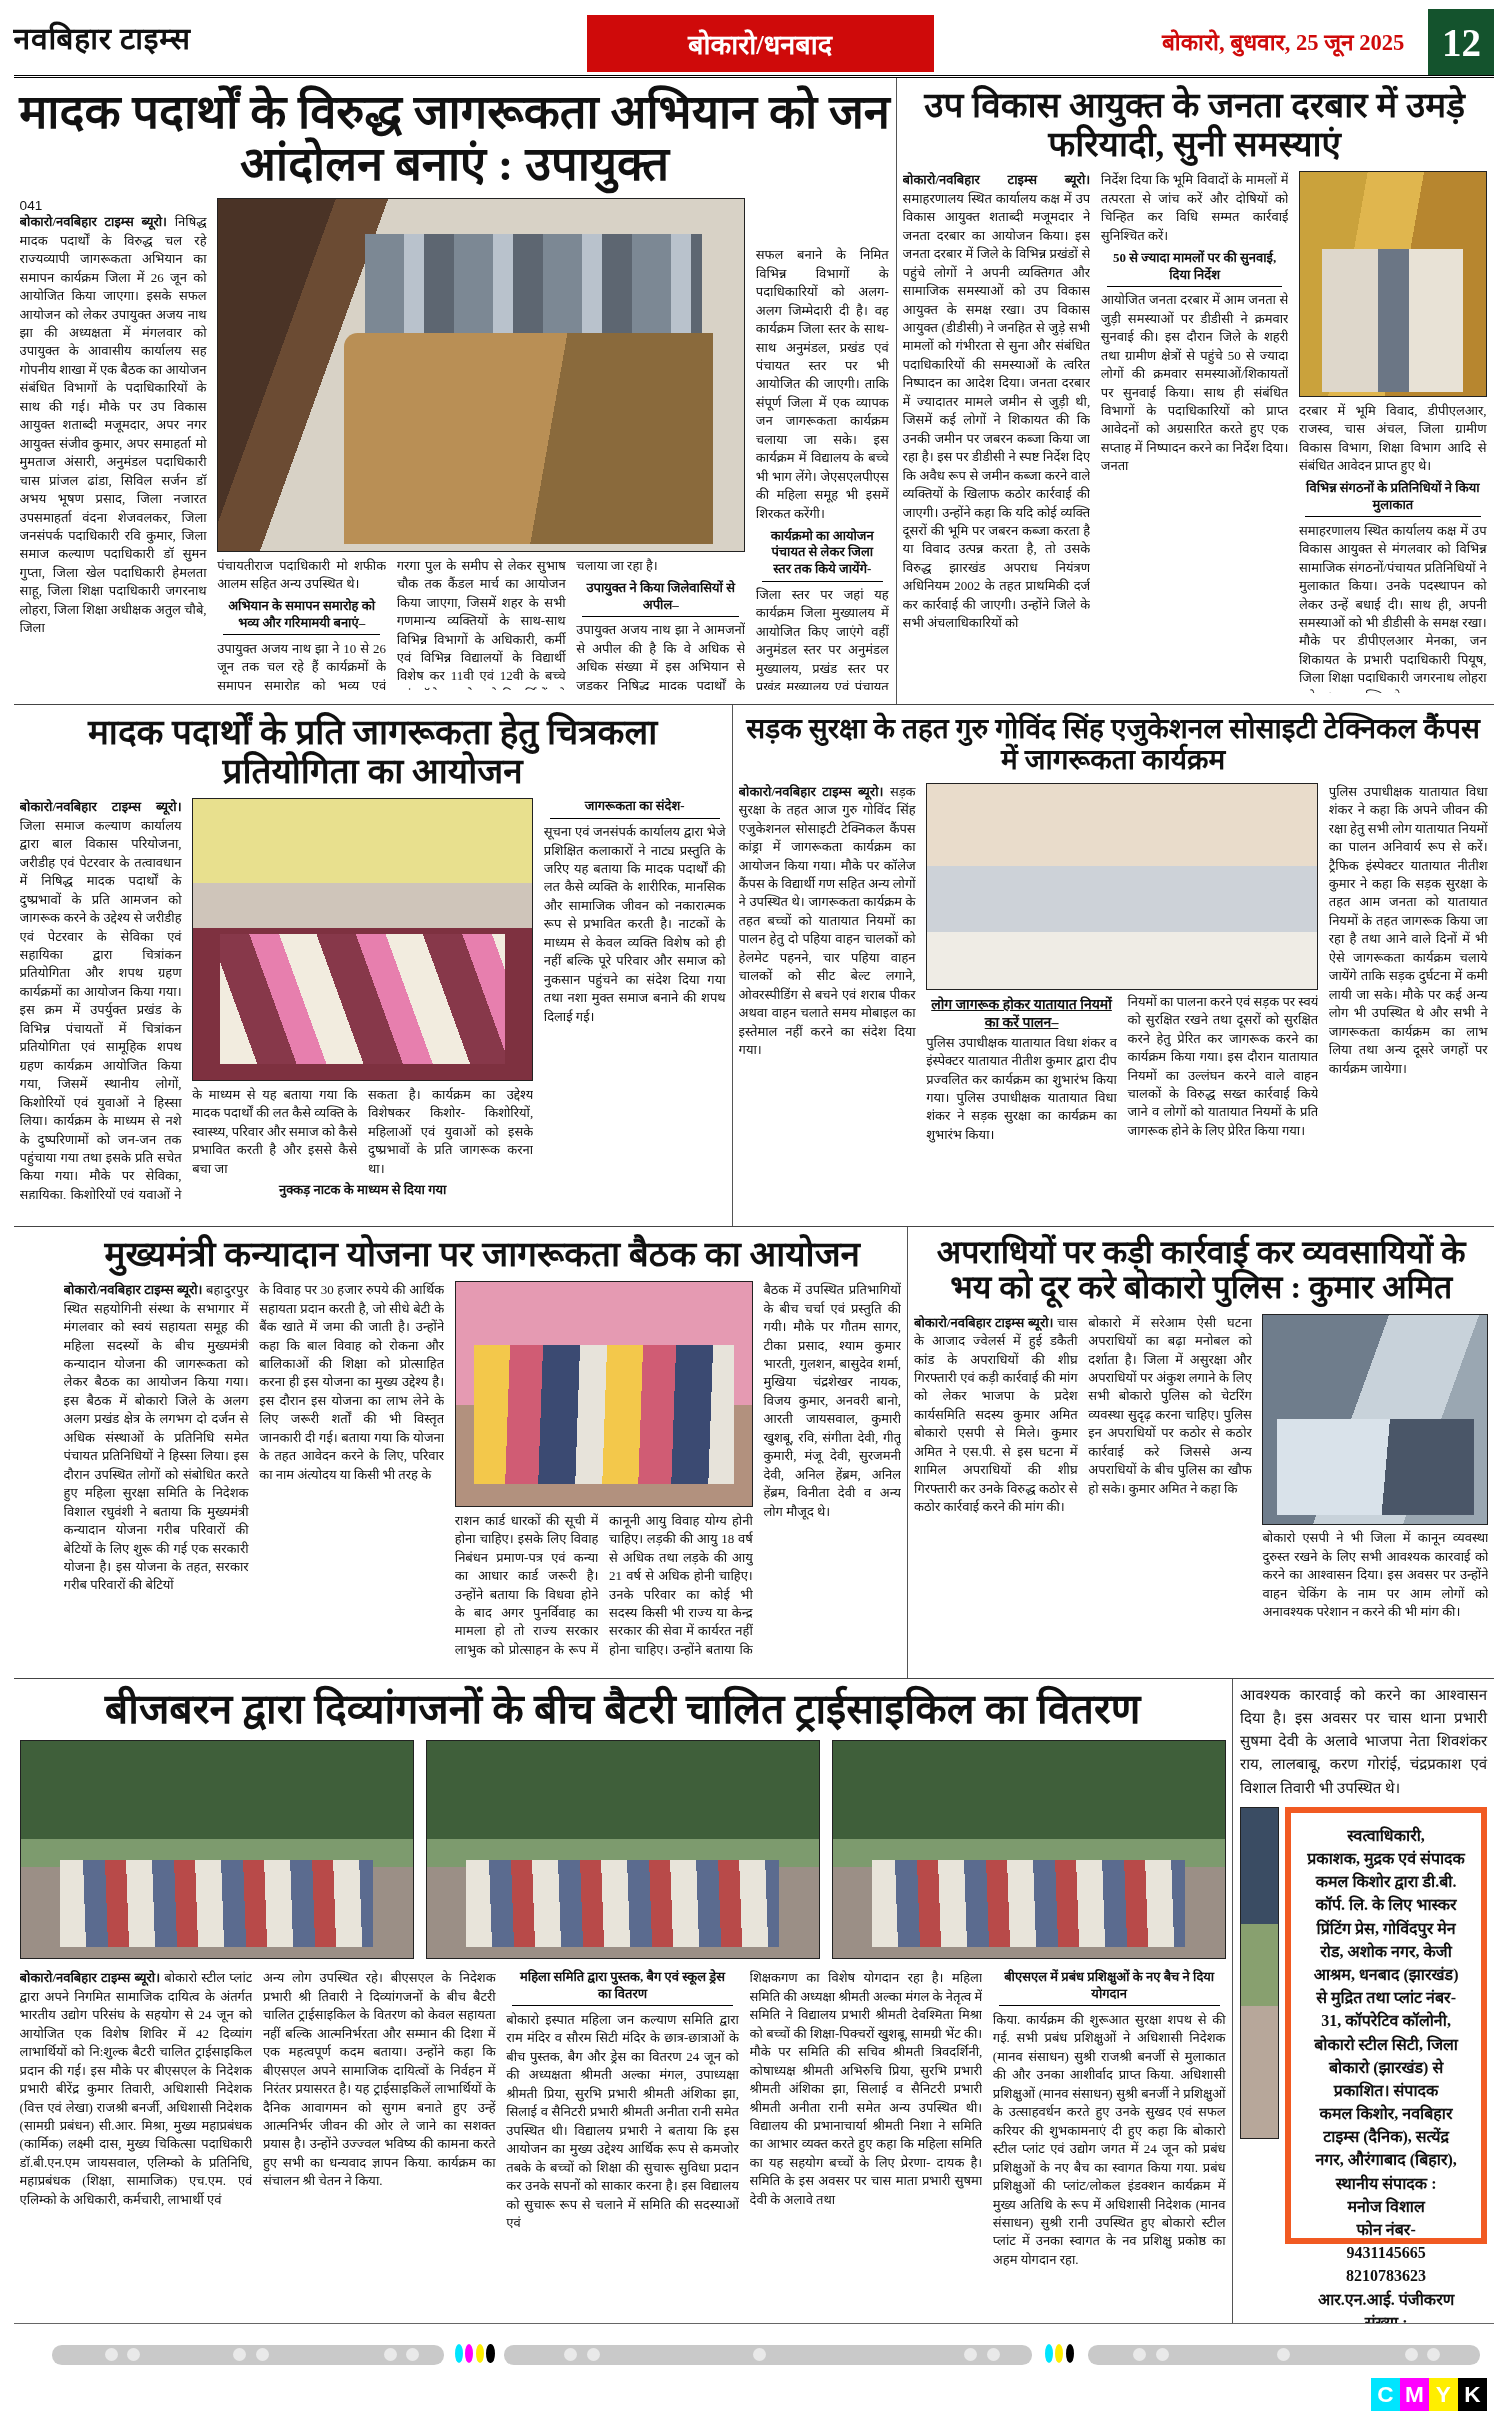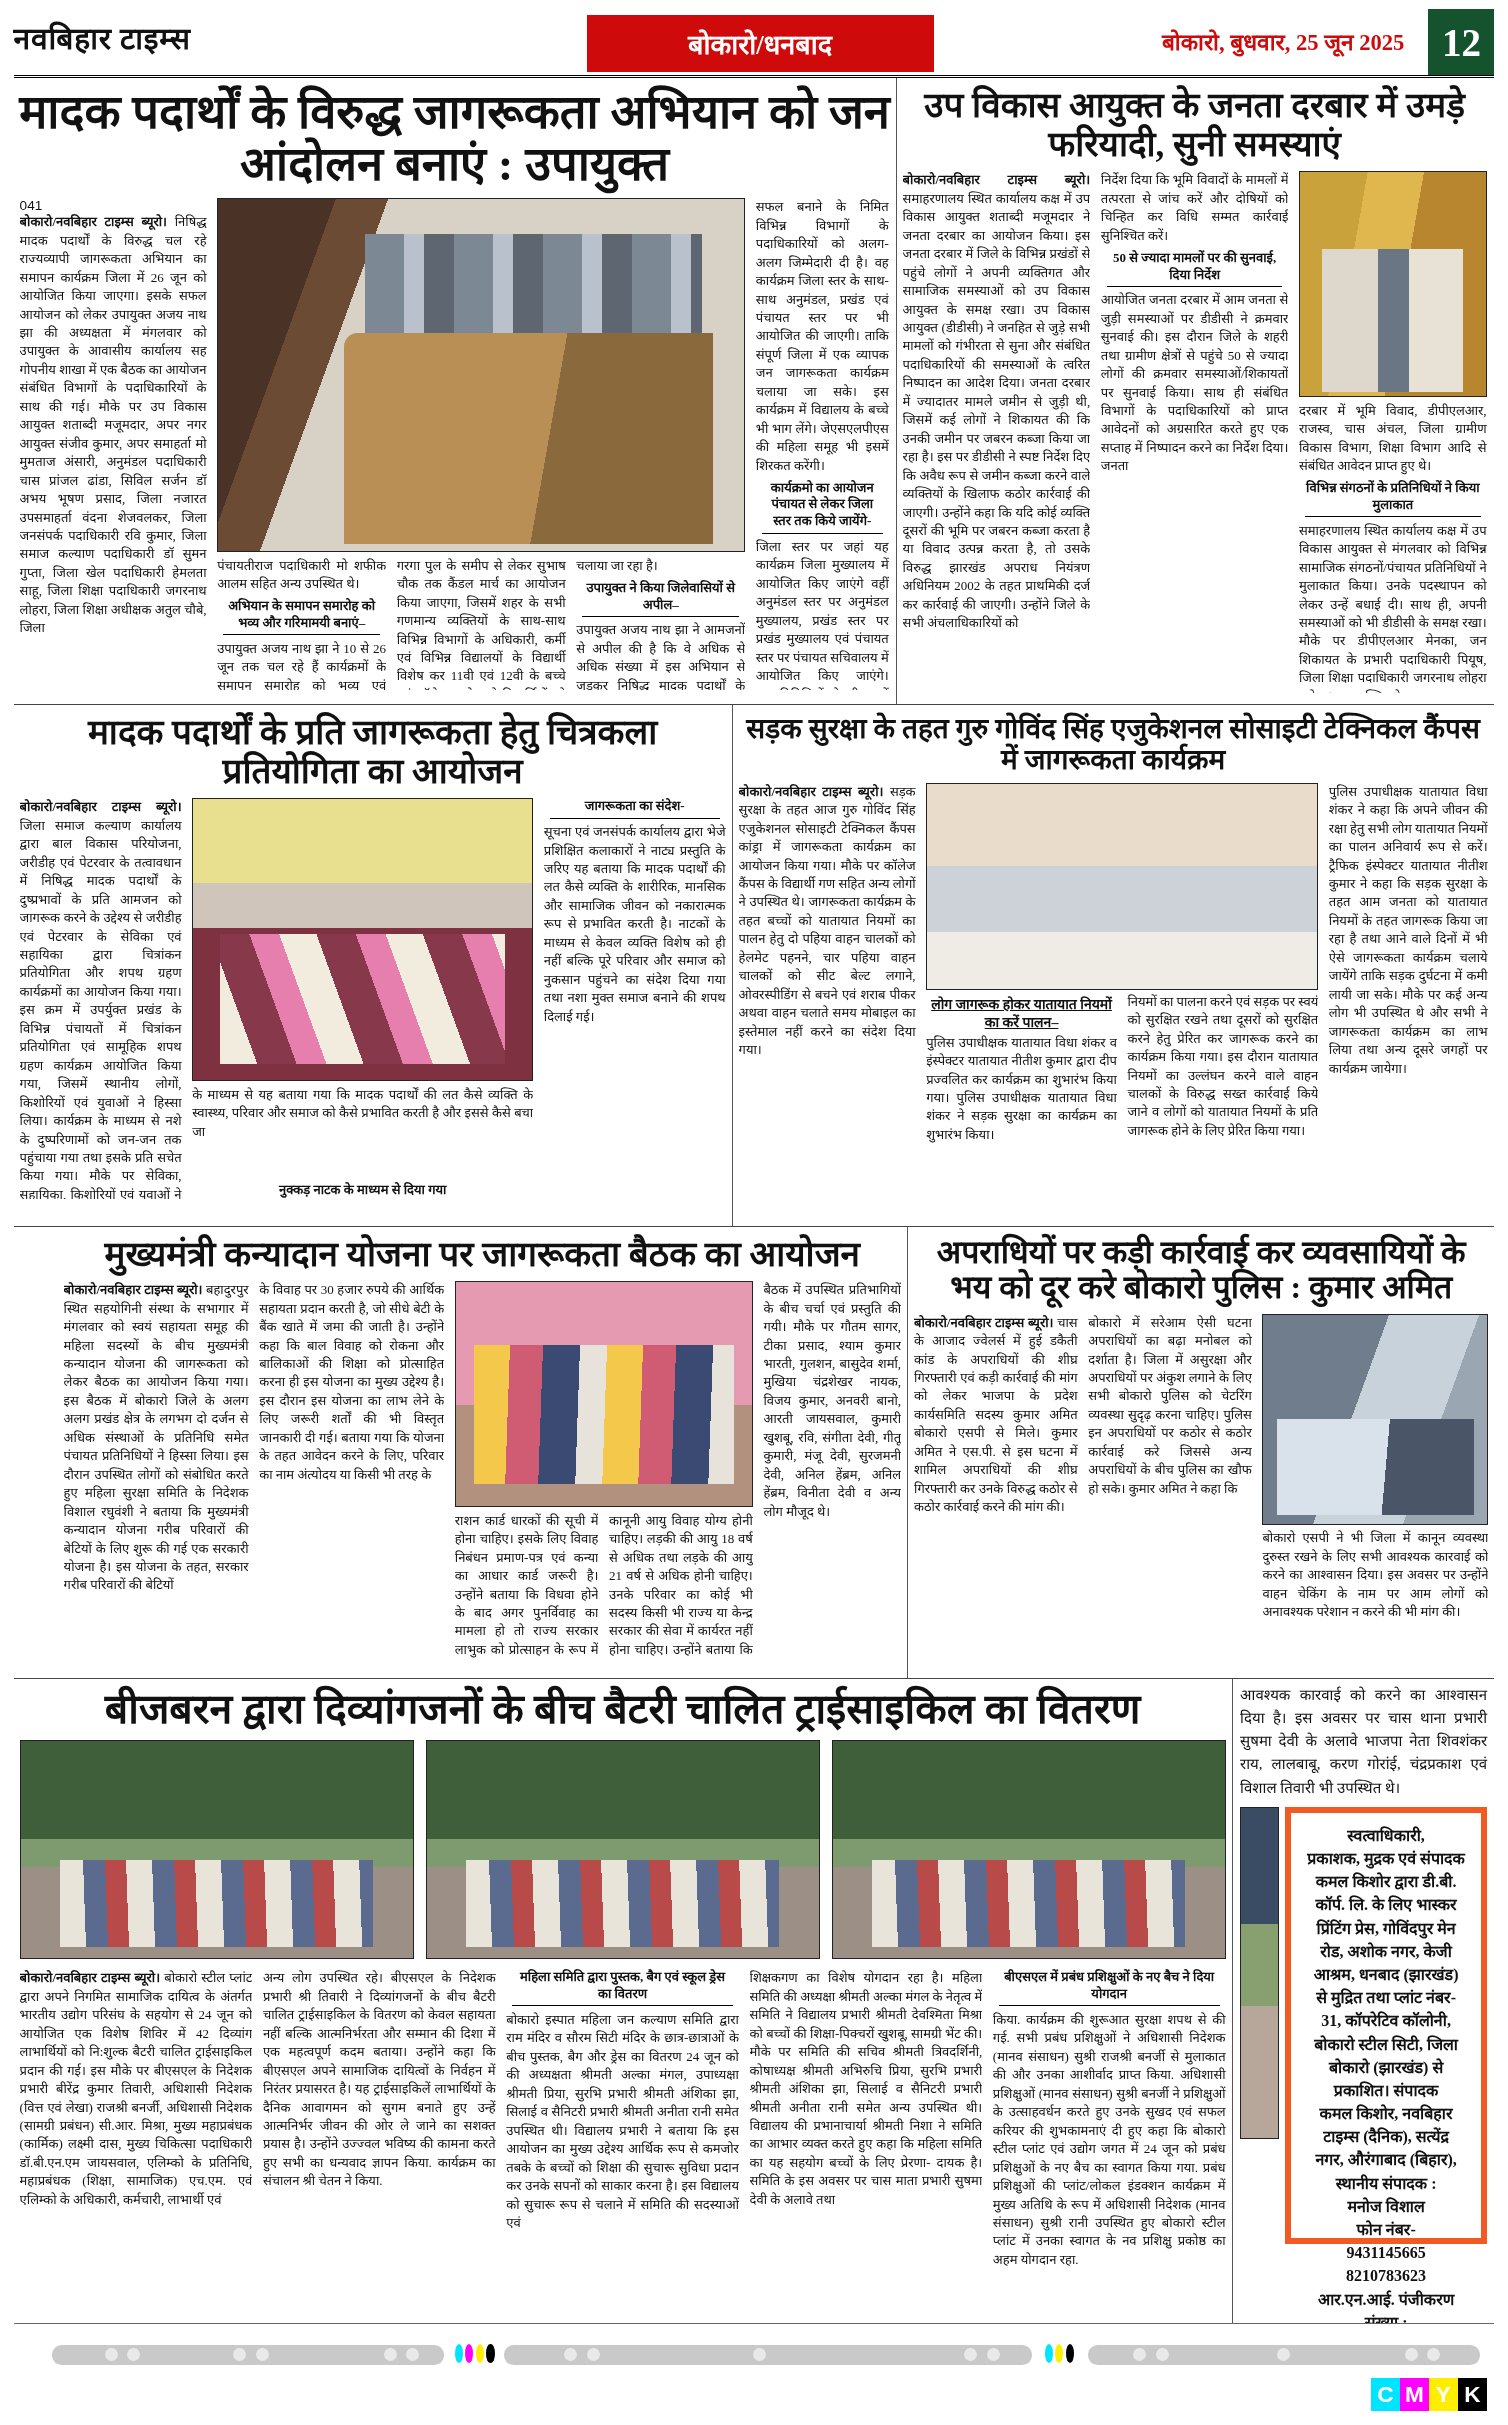--- a/index.html
+++ b/index.html
@@ -120,21 +120,21 @@
             <div class="col">
               <p class="body">गरगा पुल के समीप से लेकर सुभाष चौक तक कैंडल मार्च का आयोजन किया जाएगा, जिसमें शहर के सभी गणमान्य व्यक्तियों के साथ-साथ विभिन्न विभागों के अधिकारी, कर्मी एवं विभिन्न विद्यालयों के विद्यार्थी विशेष कर 11वी एवं 12वी के बच्चे एवं कॉलेज जाने वाले विद्यार्थियों को जोड़ा जाएगा। यह आंदोलन निषेध मादक पदार्थों के विरुद्ध एक वृहद जन जागरूकता अभियान के संदर्भ में</p>
             </div>
             <div class="col">
               <p class="body">चलाया जा रहा है।</p>
               <div class="subhead">उपायुक्त ने किया जिलेवासियों से अपील–</div>
               <p class="body">उपायुक्त अजय नाथ झा ने आमजनों से अपील की है कि वे अधिक से अधिक संख्या में इस अभियान से जुड़कर निषिद्ध मादक पदार्थों के विरुद्ध इसे जन आंदोलन में जोड़ने में अपनी महती भूमिका निभाए। उपायुक्त ने आगामी दिनांक 26 जून 2 को आयोजित होने वाले कार्यक्रम को</p>
             </div>
           </div>
         </div>
-        <div class="col" style="flex:0 0 133px;">
+        <div class="col" style="flex:0 0 133px;margin-top:48px;">
           <p class="body">सफल बनाने के निमित विभिन्न विभागों के पदाधिकारियों को अलग-अलग जिम्मेदारी दी है। वह कार्यक्रम जिला स्तर के साथ-साथ अनुमंडल, प्रखंड एवं पंचायत स्तर पर भी आयोजित की जाएगी। ताकि संपूर्ण जिला में एक व्यापक जन जागरूकता कार्यक्रम चलाया जा सके। इस कार्यक्रम में विद्यालय के बच्चे भी भाग लेंगे। जेएसएलपीएस की महिला समूह भी इसमें शिरकत करेंगी।</p>
           <div class="subhead">कार्यक्रमो का आयोजन पंचायत से लेकर जिला स्तर तक किये जायेंगे-</div>
           <p class="body">जिला स्तर पर जहां यह कार्यक्रम जिला मुख्यालय में आयोजित किए जाएंगे वहीं अनुमंडल स्तर पर अनुमंडल मुख्यालय, प्रखंड स्तर पर प्रखंड मुख्यालय एवं पंचायत स्तर पर पंचायत सचिवालय में आयोजित किए जाएंगे। जनप्रतिनिधियों से भी इसमें सहयोग की अपील की गई है ताकि यह जागरूकता जन-जन तक, घर-घर तक पहुंच सके और हमारी युवा पीढ़ी निषिद्ध मादक पदार्थों के चंगुल में फंसने से बच सकें।</p>
         </div>
       </div>
     </div>
 
     <div class="art" style="width:597px;">
       <div class="hl hl-lg">उप विकास आयुक्त के जनता दरबार में उमड़े फरियादी, सुनी समस्याएं</div>
       <div class="cols" style="height:528px;">
@@ -164,20 +164,23 @@
       <div class="cols" style="height:407px;">
         <div class="col" style="flex:0 0 162px;">
           <p class="body"><b class="byline">बोकारो/नवबिहार टाइम्स ब्यूरो।</b>
             <span>जिला समाज कल्याण कार्यालय द्वारा बाल विकास परियोजना, जरीडीह एवं पेटरवार के तत्वावधान में निषिद्ध मादक पदार्थों के दुष्प्रभावों के प्रति आमजन को जागरूक करने के उद्देश्य से जरीडीह एवं पेटरवार के सेविका एवं सहायिका द्वारा चित्रांकन प्रतियोगिता और शपथ ग्रहण कार्यक्रमों का आयोजन किया गया। इस क्रम में उपर्युक्त प्रखंड के विभिन्न पंचायतों में चित्रांकन प्रतियोगिता एवं सामूहिक शपथ ग्रहण कार्यक्रम आयोजित किया गया, जिसमें स्थानीय लोगों, किशोरियों एवं युवाओं ने हिस्सा लिया। कार्यक्रम के माध्यम से नशे के दुष्परिणामों को जन-जन तक पहुंचाया गया तथा इसके प्रति सचेत किया गया। मौके पर सेविका, सहायिका, किशोरियों एवं युवाओं ने चित्रकारी के माध्यम से जागरूकता का संदेश दिया गया।</span></p>
         </div>
         <div class="col" style="flex:0 0 341px;">
           <div class="photo ph-c" style="height:283px;"></div>
           <div style="display:flex; gap:10.6px; height:90px; overflow:hidden; margin-top:4.5px;">
             <div class="col">
                 <p class="body">के माध्यम से यह बताया गया कि मादक पदार्थों की लत कैसे व्यक्ति के स्वास्थ्य, परिवार और समाज को कैसे प्रभावित करती है और इससे कैसे बचा जा</p>
+              </div>
+            <div class="col">
+                <p class="body">सकता है। कार्यक्रम का उद्देश्य विशेषकर किशोर- किशोरियों, महिलाओं एवं युवाओं को इसके दुष्प्रभावों के प्रति जागरूक करना था।</p>
               </div>
           </div>
           <div class="plain-bold">नुक्कड़ नाटक के माध्यम से दिया गया</div>
         </div>
         <div class="col">
           <div class="subhead" style="margin-top:0;">जागरूकता का संदेश-</div>
           <p class="body">सूचना एवं जनसंपर्क कार्यालय द्वारा भेजे प्रशिक्षित कलाकारों ने नाट्य प्रस्तुति के जरिए यह बताया कि मादक पदार्थों की लत कैसे व्यक्ति के शारीरिक, मानसिक और सामाजिक जीवन को नकारात्मक रूप से प्रभावित करती है। नाटकों के माध्यम से केवल व्यक्ति विशेष को ही नहीं बल्कि पूरे परिवार और समाज को नुकसान पहुंचने का संदेश दिया गया तथा नशा मुक्त समाज बनाने की शपथ दिलाई गई।</p>
         </div>
       </div>
     </div>

